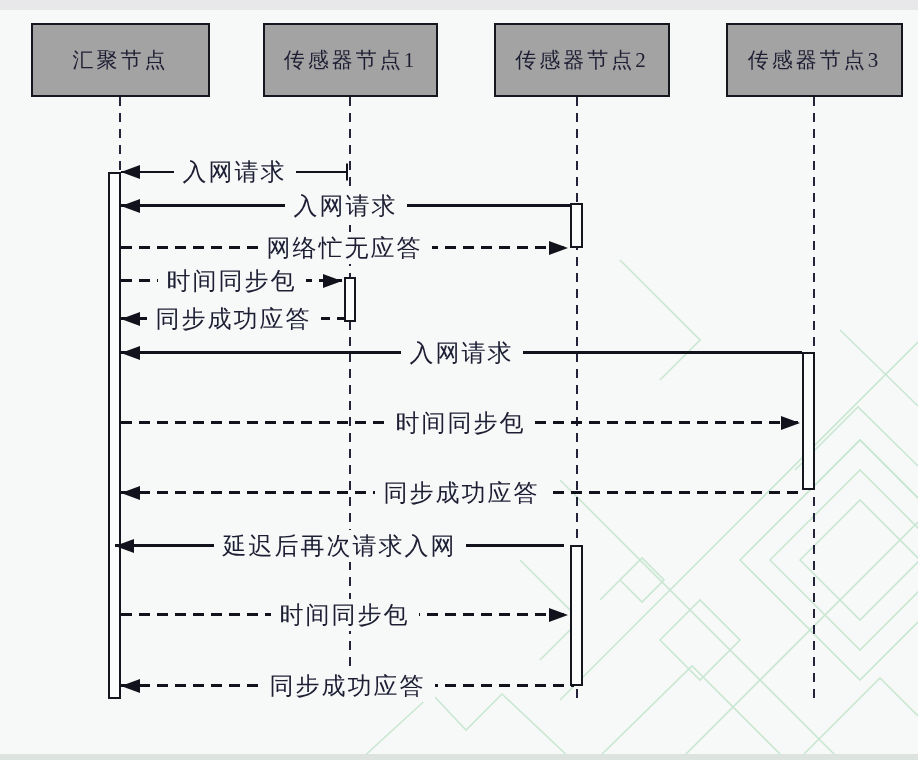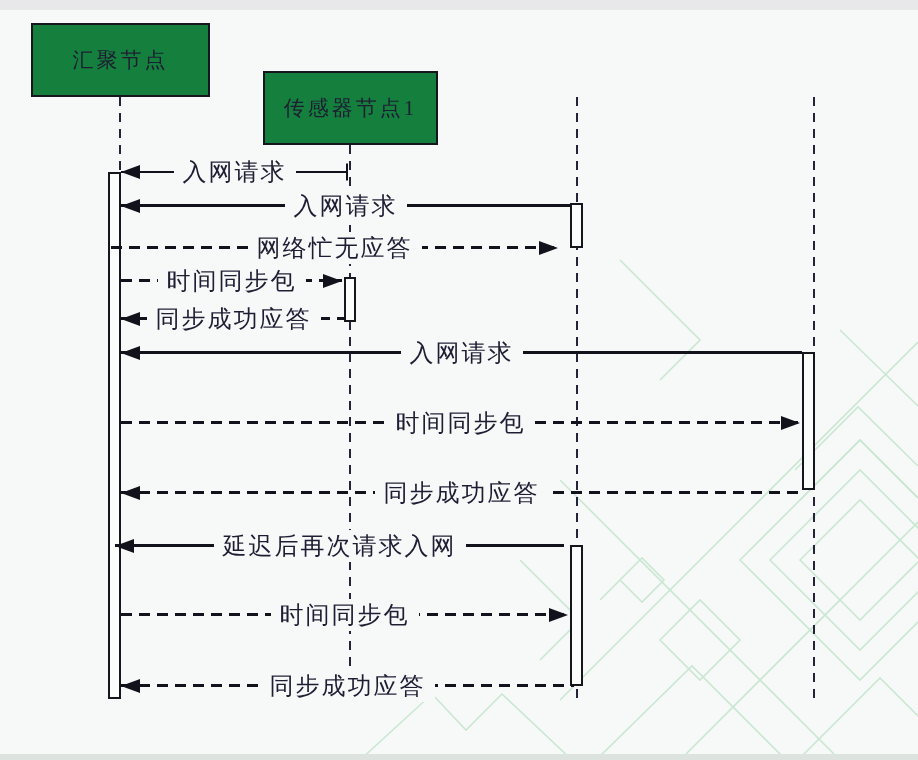--- a/index.html
+++ b/index.html
@@ -7,21 +7,21 @@
     width:918px;height:760px;overflow:hidden;
     background:#f7f9f8;
     font-family:"Liberation Serif","DejaVu Serif",serif;
     position:relative;
   }
   #stage{position:absolute;inset:0;width:918px;height:760px;}
   .edge-strip{position:absolute;left:0;width:918px;z-index:0;}
   #watermark{position:absolute;inset:0;z-index:0;}
   .node-box{
     position:absolute;box-sizing:border-box;
-    border:2px solid #16161f;background:#15803d;
+    border:2px solid #16161f;background:#a3a3a3;
     display:flex;align-items:center;justify-content:center;
     z-index:2;
   }
   .node-label{
     font-size:21px;color:#1d1d33;letter-spacing:3px;white-space:nowrap;
   }
   .lifeline{
     position:absolute;width:2px;z-index:1;
     background:repeating-linear-gradient(180deg,#23233a 0 9px,transparent 9px 16px);
   }
@@ -72,40 +72,46 @@
     </svg>
   <div class="edge-strip" id="top-strip" style="top: 0px; height: 10px; background: rgb(232, 232, 235);"></div>
   <div class="edge-strip" id="bottom-strip" style="bottom: 0px; height: 6px; background: rgb(221, 228, 224);"></div>
 <div class="lifeline" style="left: 119px; top: 97px; height: 603px;"></div>
     <div class="lifeline" style="left: 349px; top: 97px; height: 603px;"></div>
     <div class="lifeline" style="left: 576px; top: 97px; height: 603px;"></div>
     <div class="lifeline" style="left: 813px; top: 97px; height: 603px;"></div>
     <div class="node-box" style="left: 31px; top: 23px; width: 179px; height: 74px;">
       <div class="node-label">汇聚节点</div>
     </div>
-    <div class="node-box" style="left: 263px; top: 23px; width: 175px; height: 74px; margin-top: 48px;">
+    <div class="node-box" style="left: 263px; top: 23px; width: 175px; height: 74px;">
       <div class="node-label">传感器节点1</div>
+    </div>
+    <div class="node-box" style="left: 494px; top: 23px; width: 176px; height: 74px;">
+      <div class="node-label">传感器节点2</div>
+    </div>
+    <div class="node-box" style="left: 726px; top: 23px; width: 177px; height: 74px;">
+      <div class="node-label">传感器节点3</div>
     </div>
     <div class="activation" style="left: 108px; top: 172px; width: 13px; height: 527px;"></div>
     <div class="activation" style="left: 344px; top: 277px; width: 12px; height: 45px;"></div>
     <div class="activation" style="left: 570px; top: 203px; width: 13px; height: 45px;"></div>
     <div class="activation" style="left: 570px; top: 545px; width: 13px; height: 141px;"></div>
     <div class="activation" style="left: 802px; top: 352px; width: 13px; height: 138px;"></div>
     <div class="msg" style="left: 121px; top: 171px; width: 227px; height: 2px;">
       <div class="line-solid"></div>
       <div class="arrowhead left"></div>
       <div class="end-tick"></div>
       <div class="msg-label">入网请求</div>
     </div>
     <div class="msg" style="left: 121px; top: 204px; width: 449px; height: 3px;">
       <div class="line-solid"></div>
       <div class="arrowhead left"></div>
       <div class="msg-label">入网请求</div>
     </div>
-    <div class="msg" style="left: 111px; top: 246px; width: 447px; height: 3px;">
+    <div class="msg" style="left: 121px; top: 246px; width: 447px; height: 3px;">
       <div class="line-dashed"></div>
       <div class="arrowhead right"></div>
       <div class="msg-label">网络忙无应答</div>
     </div>
     <div class="msg" style="left: 121px; top: 279px; width: 221px; height: 3px;">
       <div class="line-dashed"></div>
       <div class="arrowhead right"></div>
       <div class="msg-label">时间同步包</div>
     </div>
     <div class="msg" style="left: 121px; top: 317px; width: 225px; height: 3px;">

